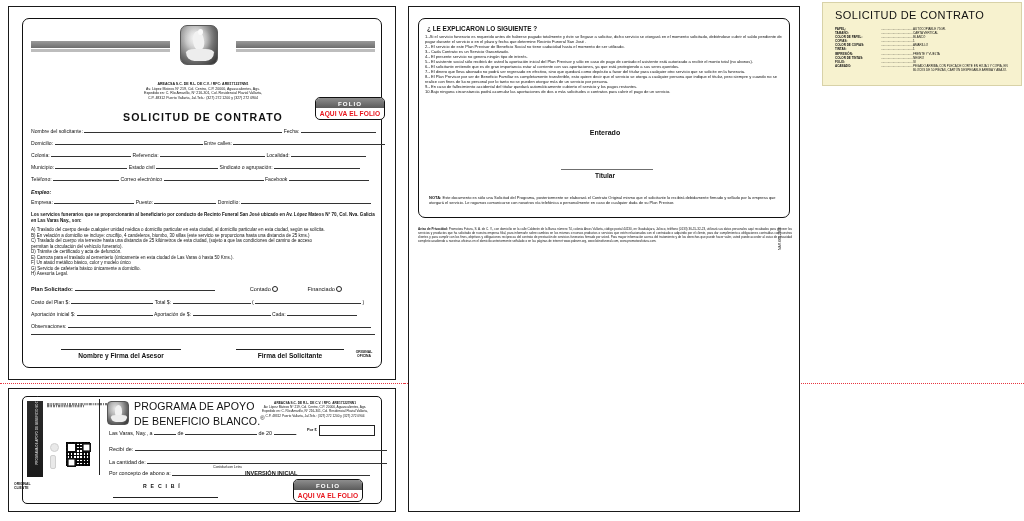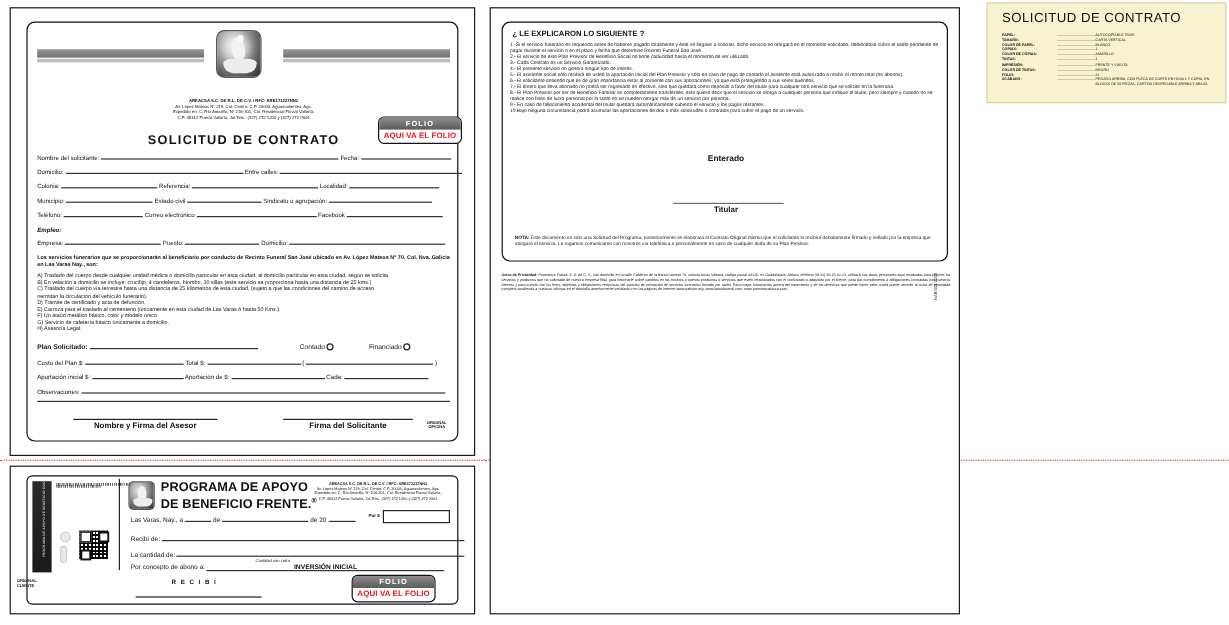--- a/index.html
+++ b/index.html
@@ -195,21 +195,21 @@
     content:""; position:absolute; left:1px; top:1px; width:7px; height:7px;
     border:1.6px solid #111; background:#fff;
     box-shadow: 15px 0 0 -1.6px #fff, 15px 0 0 0 #111, 0 15px 0 -1.6px #fff, 0 15px 0 0 #111;
   }
   .seal {
     position:absolute; width: 9px; height: 9px; border-radius:50%;
     background: #e9e9e9; border: 0.6px solid #d0d0d0;
   }
 
   .rec-title {
-    position:absolute; font-weight: bold; font-size: 10.6px; line-height: 11.6px;
+    position:absolute; font-weight: normal; font-size: 10.6px; line-height: 11.6px;
     color:#111; letter-spacing: 0.1px;
   }
   .rec-logo {
     position:absolute; width: 22px; height: 24px; border-radius: 4px;
     background: radial-gradient(ellipse at 38% 30%, #e9e9e9 0%, #b4b4b4 32%, #6a6a6a 64%, #2b2b2b 100%);
     border:0.8px solid #555; overflow:hidden;
   }
   .rec-logo .f1 { position:absolute; left:7px; top:3px; width:7px; height:12px; background:#f2f2f2; border-radius:50% 50% 40% 40%; }
   .rec-logo .f2 { position:absolute; left:3px; bottom:2px; width:16px; height:7px; background:#ededed; border-radius:50% 50% 8px 8px; }
 
@@ -430,21 +430,21 @@
 
     <div style="position:absolute;left:76px;top:2px;width:0;height:76px;border-left:0.9px solid #222;"></div>
 
     <div class="rec-logo" style="left:84px; top:4px;">
       <div class="f1"></div>
       <div class="f2"></div>
     </div>
 
     <div class="rec-title" style="left:111px; top:4px;">
       <div>PROGRAMA DE APOYO</div>
-      <div><span>DE BENEFICIO FRENTE.</span><span style="font-size:6px;vertical-align:super">®</span></div>
+      <div><span>DE BENEFICIO BLANCO.</span><span style="font-size:6px;vertical-align:super">®</span></div>
     </div>
 
     <div style="position:absolute;left:228px;top:4px;width:128px;text-align:center;font-size:3.2px;line-height:4.2px;font-weight:bold;color:#111">
       <div>AREACSA S.C. DE R.L. DE C.V. / RFC: ARE171227NN1</div>
       <div style="font-weight:normal">Av. López Mateos N° 219, Col. Centro, C.P. 20000, Aguascalientes, Ags.</div>
       <div style="font-weight:normal">Expedido en: C. Río Amarillo, N° 216-301, Col. Residencial Fluvial Vallarta,</div>
       <div style="font-weight:normal">C.P. 48312 Puerto Vallarta, Jal.Tels.: (327) 272 1200 y (327) 272 0904</div>
     </div>
 
     <div class="rec-field" style="left:86px; top:32px;">

